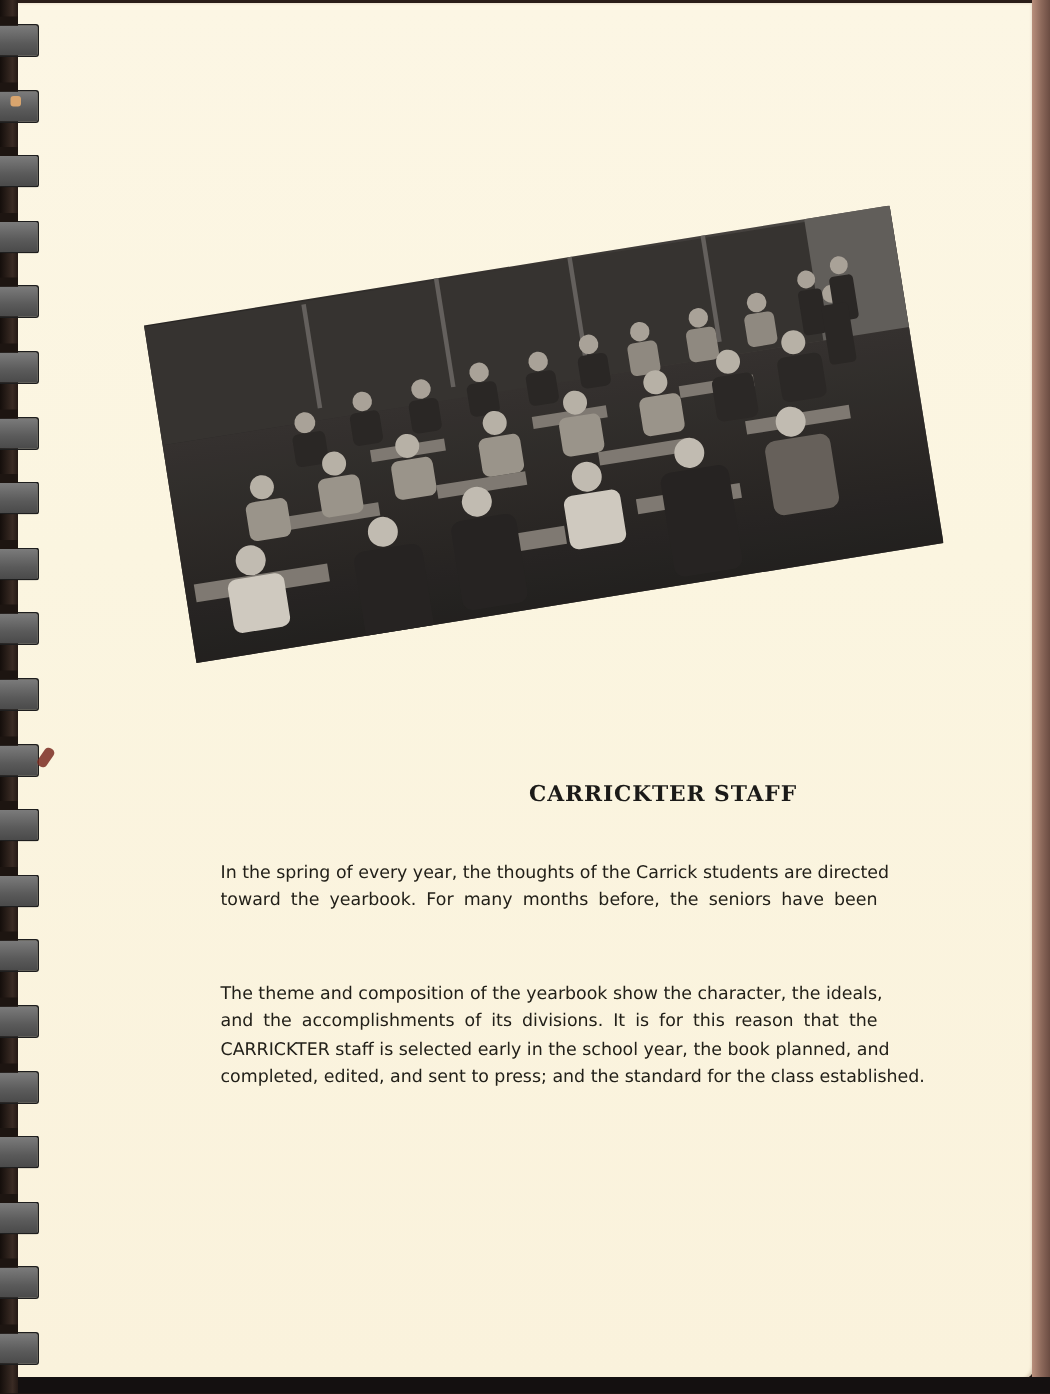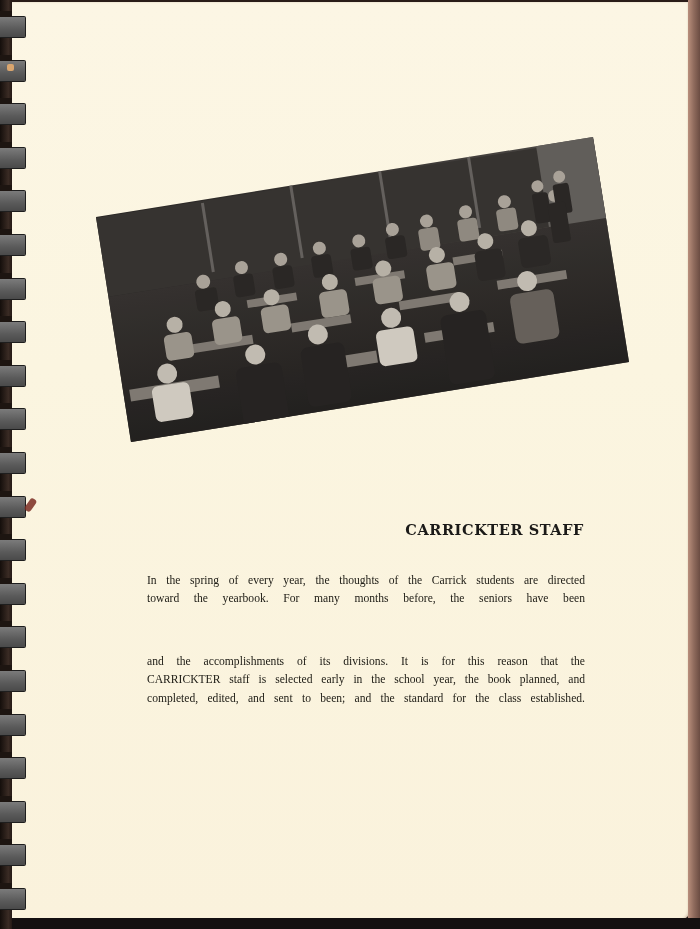--- a/index.html
+++ b/index.html
@@ -56,37 +56,37 @@
     position:absolute; left:96px; top:137px; width:533px; height:305px;
   }
   .photo {
     position:absolute;
     left:0; top:0;
   }
   .photo svg { display:block; }
 
   .title {
     position:absolute; left:300px; top:521px; width:284px;
-    text-align:right;
+    text-align:center;
     font-family:"DejaVu Serif", serif;
     font-weight:bold; font-size:14.5px; letter-spacing:0.6px;
     color:#1b1a18;
   }
   .body-text {
     position:absolute; left:147px; width:438px;
     font-family:"DejaVu Sans", sans-serif;
     font-size:11.6px; line-height:18.3px;
     color:#222019;
     text-align:justify;
   }
   .p1 { top:572px; }
   .p2 { top:653px; }
   .body-text .ln {
     display:block; text-align:justify; text-align-last:justify;
-    white-space:nowrap; overflow:visible;font-family:Liberation Serif, serif;
+    white-space:nowrap; overflow:visible;
   }
   .body-text .ln.last { text-align-last:left; }
 </style>
 </head>
 <body>
 
 <div class="backing"></div>
 <div class="page"></div>
 <div class="page-edge-right"></div>
 <div class="bottom-shadow"></div>
@@ -242,16 +242,17 @@
 </div>
 
 <div class="title">CARRICKTER STAFF</div>
 
 <div class="body-text p1">
   <span class="ln">In the spring of every year, the thoughts of the Carrick students are directed</span>
   <span class="ln">toward the yearbook. For many months before, the seniors have been</span>
 </div>
 
 <div class="body-text p2">
+  <span class="ln">The theme and composition of the yearbook show the character, the ideals,</span>
   <span class="ln">and the accomplishments of its divisions. It is for this reason that the</span>
   <span class="ln">CARRICKTER staff is selected early in the school year, the book planned, and</span>
-  <span class="ln">completed, edited, and sent to been; and the standard for the class established.</span>
+  <span class="ln">completed, edited, and sent to press; and the standard for the class established.</span>
 </div>
 
 </body></html>

